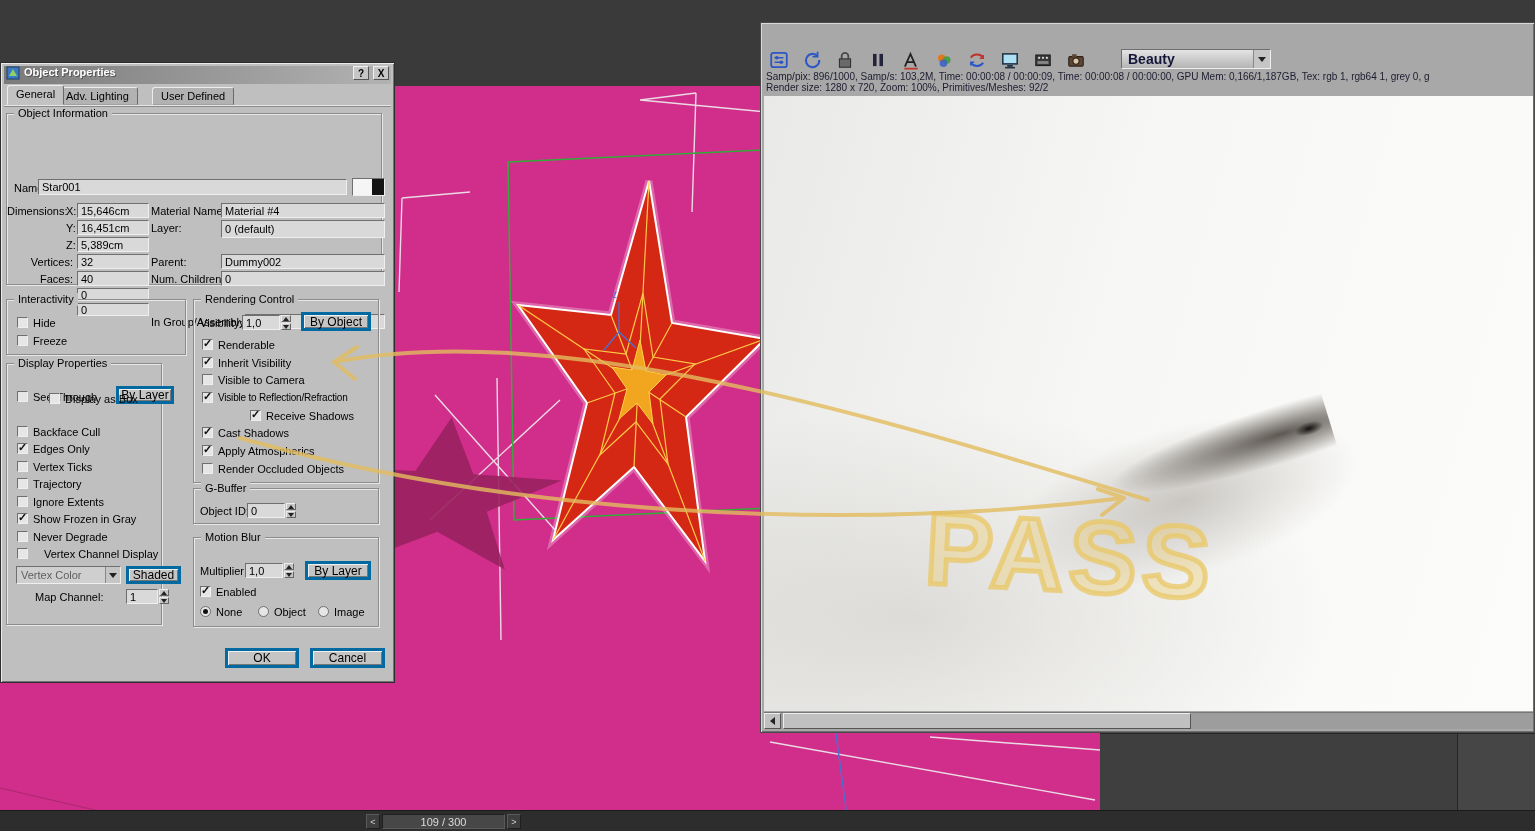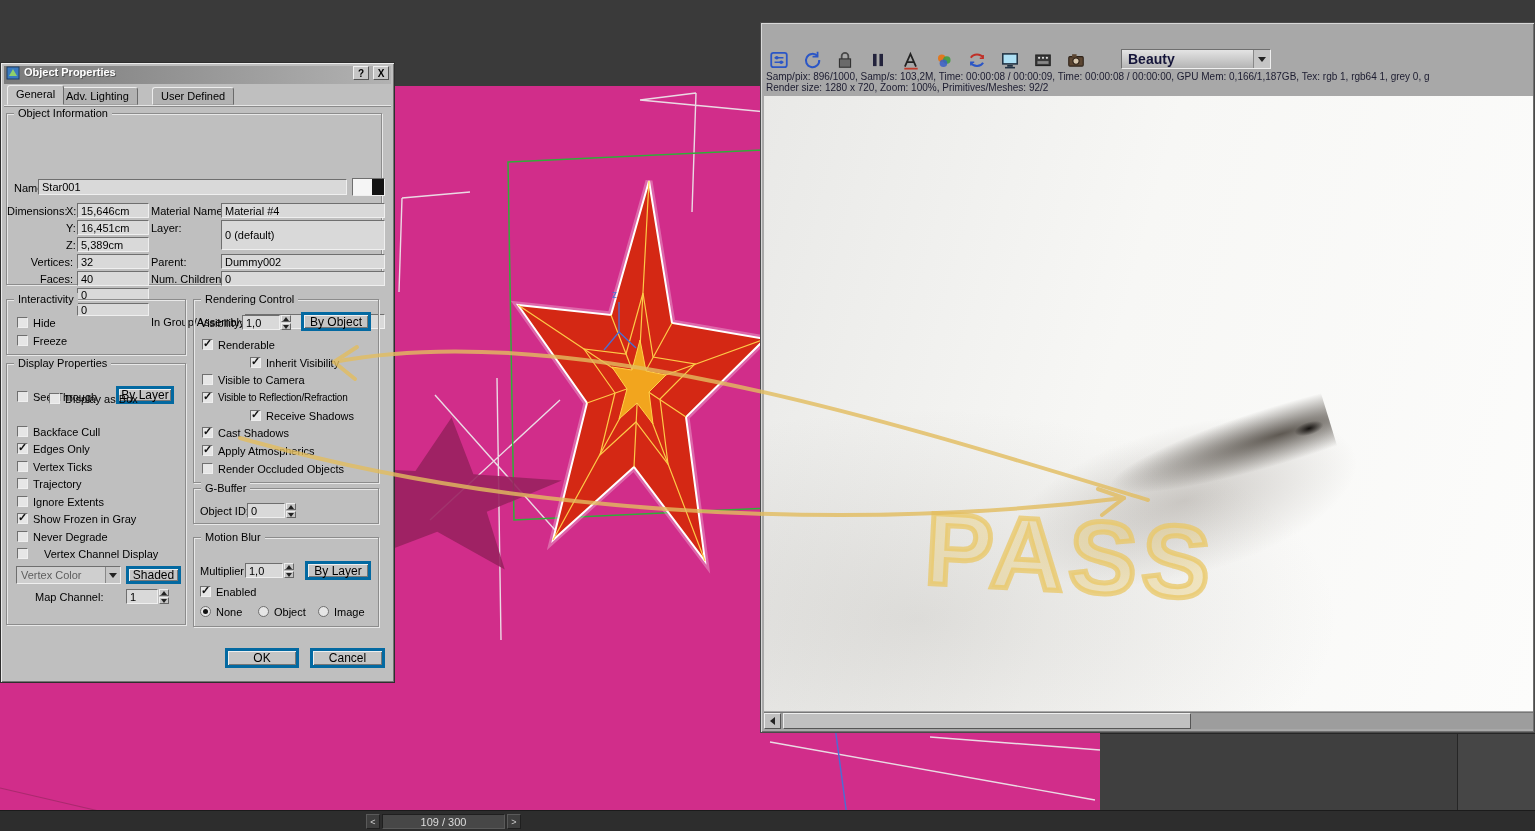--- a/index.html
+++ b/index.html
@@ -264,42 +264,42 @@
       <span class="lbl" style="left:0;top:142px;width:66px;text-align:right;">Vertices:</span>
       <div class="field" style="left:70px;top:140px;width:72px;height:15px;">32</div>
       <span class="lbl" style="left:0;top:159px;width:66px;text-align:right;">Faces:</span>
       <div class="field" style="left:70px;top:157px;width:72px;height:15px;">40</div>
       <div class="field" style="left:70px;top:174px;width:72px;height:13px;">0</div>
       <div class="field" style="left:70px;top:189px;width:72px;height:13px;">0</div>
 
       <span class="lbl" style="left:144px;top:91px;">Material Name:</span>
       <div class="field" style="left:214px;top:89px;width:164px;height:15px;">Material #4</div>
       <span class="lbl" style="left:144px;top:108px;">Layer:</span>
-      <div class="field" style="left:214px;top:106px;width:164px;height:30px;">0 (default)</div>
+      <div class="field" style="left:214px;top:106px;width:164px;height:18px;">0 (default)</div>
       <span class="lbl" style="left:144px;top:142px;">Parent:</span>
       <div class="field" style="left:214px;top:140px;width:164px;height:15px;">Dummy002</div>
       <span class="lbl" style="left:144px;top:159px;">Num. Children:</span>
       <div class="field" style="left:214px;top:157px;width:164px;height:15px;">0</div>
       <span class="lbl" style="left:144px;top:202px;">In Group/Assembly:</span>
       <div class="field" style="left:238px;top:200px;width:140px;height:15px;">None</div>
     </div>
 
     <div class="group" style="left:5px;top:236px;width:180px;height:56px;">
       <span class="cap">Interactivity</span>
       <div class="ckrow" style="left:10px;top:16px;">
         <span class="cb"></span>
         <span class="cklbl">Hide</span>
       </div>
       <div class="ckrow" style="left:10px;top:34px;">
         <span class="cb"></span>
         <span class="cklbl">Freeze</span>
       </div>
     </div>
 
-    <div class="group" style="left:5px;top:300px;width:180px;height:262px;">
+    <div class="group" style="left:5px;top:300px;width:156px;height:262px;">
       <span class="cap">Display Properties</span>
       <div class="btn" style="left:109px;top:22px;width:58px;height:18px;">By Layer</div>
       <div class="ckrow" style="left:10px;top:26px;">
         <span class="cb"></span>
         <span class="cklbl">See-Through</span>
       </div>
       <div class="ckrow" style="left:10px;top:28px;padding-left:32px;">
         <span class="cb"></span>
         <span class="cklbl">Display as Box</span>
       </div>
@@ -357,21 +357,21 @@
       <div class="spin" style="left:87px;top:15px;height:15px;">
           <b class="up"></b>
           <b class="dn"></b>
         </div>
       <div class="btn" style="left:107px;top:12px;width:70px;height:19px;">By Object</div>
 
       <div class="ckrow" style="left:8px;top:38px;">
         <span class="cb checked"></span>
         <span class="cklbl">Renderable</span>
       </div>
-      <div class="ckrow" style="left:8px;top:56px;margin-left:48px;">
+      <div class="ckrow" style="left:8px;top:56px;">
         <span class="cb checked"></span>
         <span class="cklbl">Inherit Visibility</span>
       </div>
       <div class="ckrow" style="left:8px;top:73px;">
         <span class="cb"></span>
         <span class="cklbl">Visible to Camera</span>
       </div>
       <div class="ckrow tight" style="left:8px;top:91px;">
         <span class="cb checked"></span>
         <span class="cklbl">Visible to Reflection/Refraction</span>

